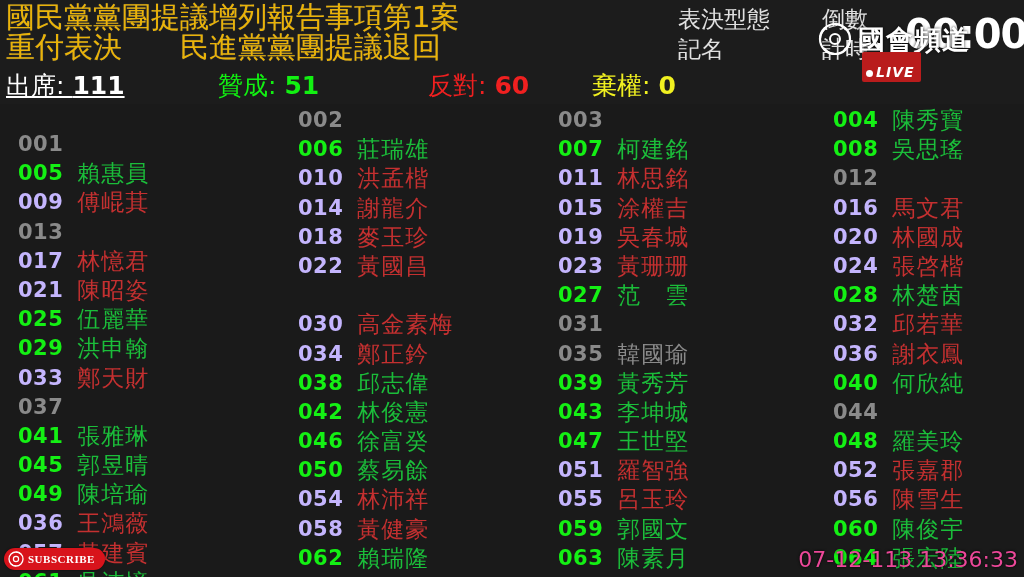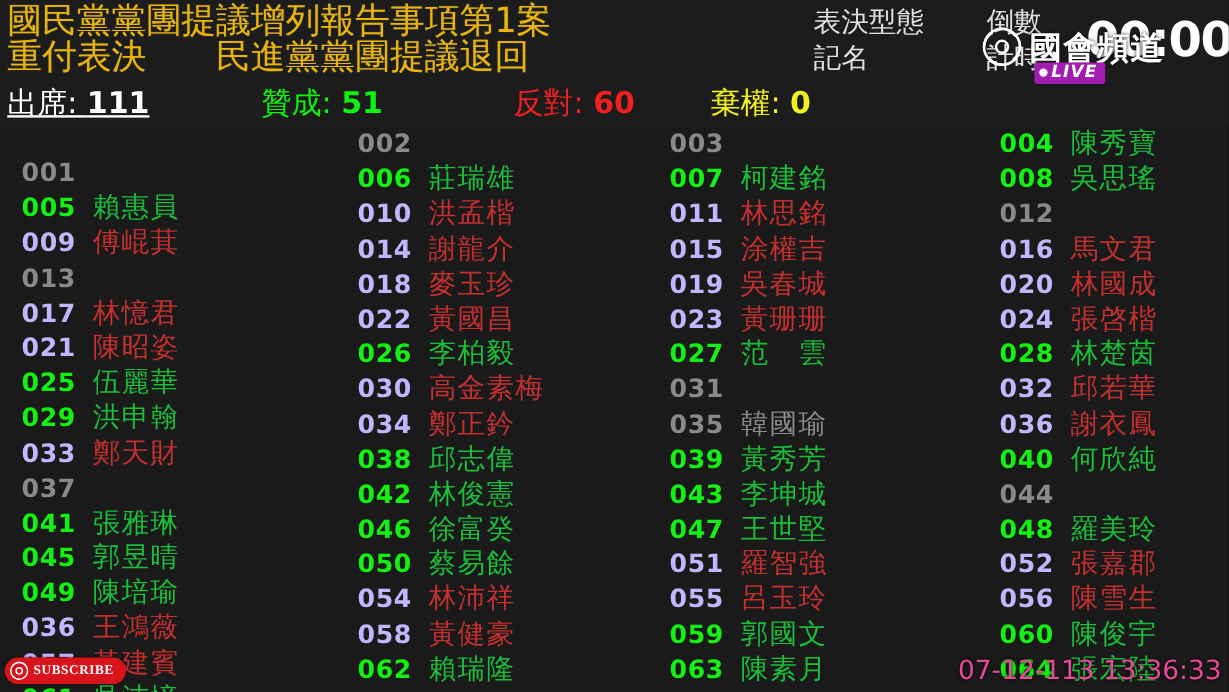--- a/index.html
+++ b/index.html
@@ -177,27 +177,27 @@
     position: absolute;
     left: 0px;
     top: 4px;
     width: 34px;
     height: 34px;
   }
   #live-logo .live-badge {
     position: absolute;
     left: 44px;
     top: 34px;
-    background: #a21caf;
+    background: #b91c1c;
     color: #ffffff;
     font-size: 14px;
     font-weight: bold;
     font-style: italic;
     letter-spacing: 1px;
-    padding: 0 6px 2px 4px;
+    padding: 12px 6px 2px 4px;
     border-radius: 2px;
     white-space: nowrap;
   }
   #live-logo .live-dot {
     display: inline-block;
     width: 7px;
     height: 7px;
     border-radius: 50%;
     background: #fff;
     margin-right: 3px;
@@ -307,21 +307,20 @@
         <div class="cell c3 v-oppose"><span class="seat">020</span><span class="nm">林國成</span></div>
       </div>
       <div class="grow">
         <div class="cell c0 v-oppose"><span class="seat">021</span><span class="nm">陳昭姿</span></div>
         <div class="cell c1 v-oppose"><span class="seat">022</span><span class="nm">黃國昌</span></div>
         <div class="cell c2 v-oppose"><span class="seat">023</span><span class="nm">黃珊珊</span></div>
         <div class="cell c3 v-oppose"><span class="seat">024</span><span class="nm">張啓楷</span></div>
       </div>
       <div class="grow">
         <div class="cell c0 v-agree"><span class="seat">025</span><span class="nm">伍麗華</span></div>
-        <div class="cell c1 v-agree"><span class="seat">026</span><span class="nm">李柏毅</span></div>
         <div class="cell c2 v-agree"><span class="seat">027</span><span class="nm">范　雲</span></div>
         <div class="cell c3 v-agree"><span class="seat">028</span><span class="nm">林楚茵</span></div>
       </div>
       <div class="grow">
         <div class="cell c0 v-agree"><span class="seat">029</span><span class="nm">洪申翰</span></div>
         <div class="cell c1 v-oppose"><span class="seat">030</span><span class="nm">高金素梅</span></div>
         <div class="cell c2 v-none"><span class="seat">031</span><span class="nm"></span></div>
         <div class="cell c3 v-oppose"><span class="seat">032</span><span class="nm">邱若華</span></div>
       </div>
       <div class="grow">

